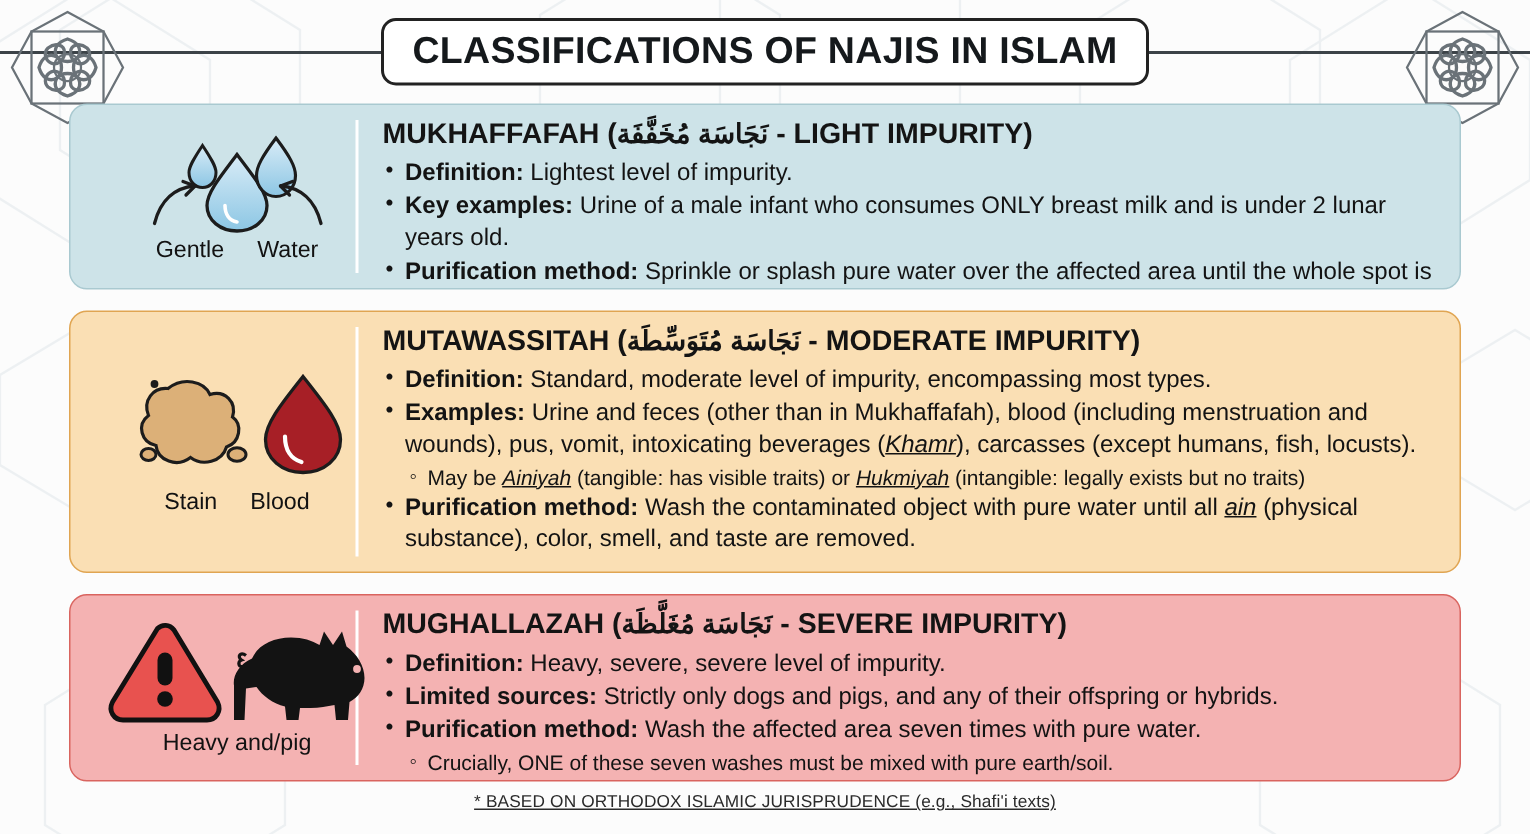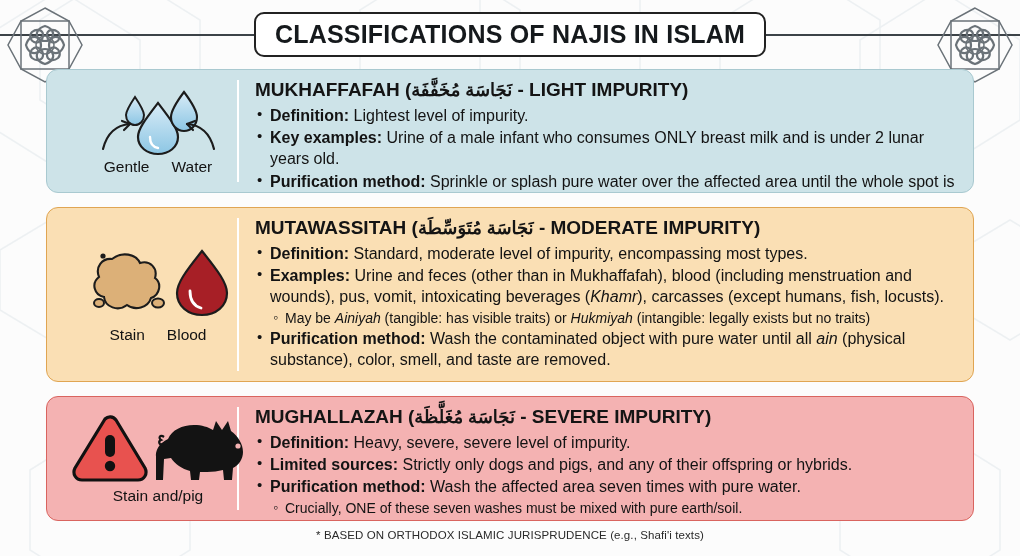--- a/index.html
+++ b/index.html
@@ -82,35 +82,35 @@
     content: "\2022"; position: absolute; left: 2px; top: -1px;
     font-size: 15px; color: #131313;
   }
   ul.bullets li.sub {
     padding-left: 30px; font-size: 14px;
   }
   ul.bullets li.sub::before {
     content: "\25E6"; left: 18px; font-size: 14px;
   }
   .lbl { font-weight: bold; }
-  .it { font-style: italic; }
+  .it { font-style: italic; text-decoration: underline; }
 
   .icon-caption {
     font-size: 15.5px; color: #121212; margin-top: 2px;
     text-align: center; white-space: nowrap;
   }
   .dual-caption {
     display: flex; gap: 22px; justify-content: center;
     font-size: 15.5px; color: #121212; margin-top: 1px;
   }
 
   .footnote {
     position: absolute; left: 0; right: 0; top: 529px;
     text-align: center; font-size: 11.5px; color: #2a2a2a;
-    letter-spacing: .1px; z-index: 3;
+    letter-spacing: .1px; z-index: 3; text-decoration: underline;
   }
 </style>
 </head>
 <body>
 
 <div id="page">
 
   <svg class="bg-pattern" width="1020" height="556">
     <g stroke="#dfe6ea" stroke-width="1.6" fill="none">
       <path d="M-20 40 L60 -10 L140 40 L140 120 L60 170 L-20 120 Z"></path>
@@ -243,21 +243,21 @@
           <path d="M37 6 C40 3 45 3 48 7 L77 55 C80 61 76 67 70 67 L14 67 C8 67 4 61 7 55 Z" fill="#e8524f" stroke="#111111" stroke-width="3.2" stroke-linejoin="round"></path>
           <rect x="37" y="22" width="10" height="22" rx="5" fill="#111111"></rect>
           <circle cx="42" cy="53" r="5.2" fill="#111111"></circle>
         </g>
         <g fill="#131313">
           <path d="M100 26 C104 17 114 12 126 12 C134 12 140 14 145 17 L148 8 L154 17 L160 8 L163 18 C170 23 175 31 175 39 C175 46 171 52 165 55 L164 67 L156 67 L155 57 C150 58 145 59 139 59 L132 59 L131 67 L123 67 L122 58 C114 56 107 51 103 45 L96 46 L95 67 L88 67 L88 44 C87 38 91 30 100 26 Z"></path>
           <circle cx="170" cy="33" r="2.6" fill="#f4b2b2"></circle>
           <path d="M96 24 C92 21 90 25 93 27 C90 28 91 33 95 31" fill="none" stroke="#131313" stroke-width="2.2"></path>
         </g>
       </svg>
-      <div class="icon-caption">Stain and/pig</div>
+      <div class="icon-caption">Heavy and/pig</div>
     </div>
     <div class="divider"></div>
     <div class="text-col">
       <div class="sec-head"><span>MUGHALLAZAH (</span><span class="ar" dir="rtl">نَجَاسَة مُغَلَّظَة</span><span> - SEVERE IMPURITY)</span></div>
       <ul class="bullets">
         <li><span class="lbl">Definition:</span><span> Heavy, severe, severe level of impurity.</span></li>
         <li><span class="lbl">Limited sources:</span><span> Strictly only dogs and pigs, and any of their offspring or hybrids.</span></li>
         <li><span class="lbl">Purification method:</span><span> Wash the affected area seven times with pure water.</span></li>
         <li class="sub"><span>Crucially, ONE of these seven washes must be mixed with pure earth/soil.</span></li>
       </ul>

